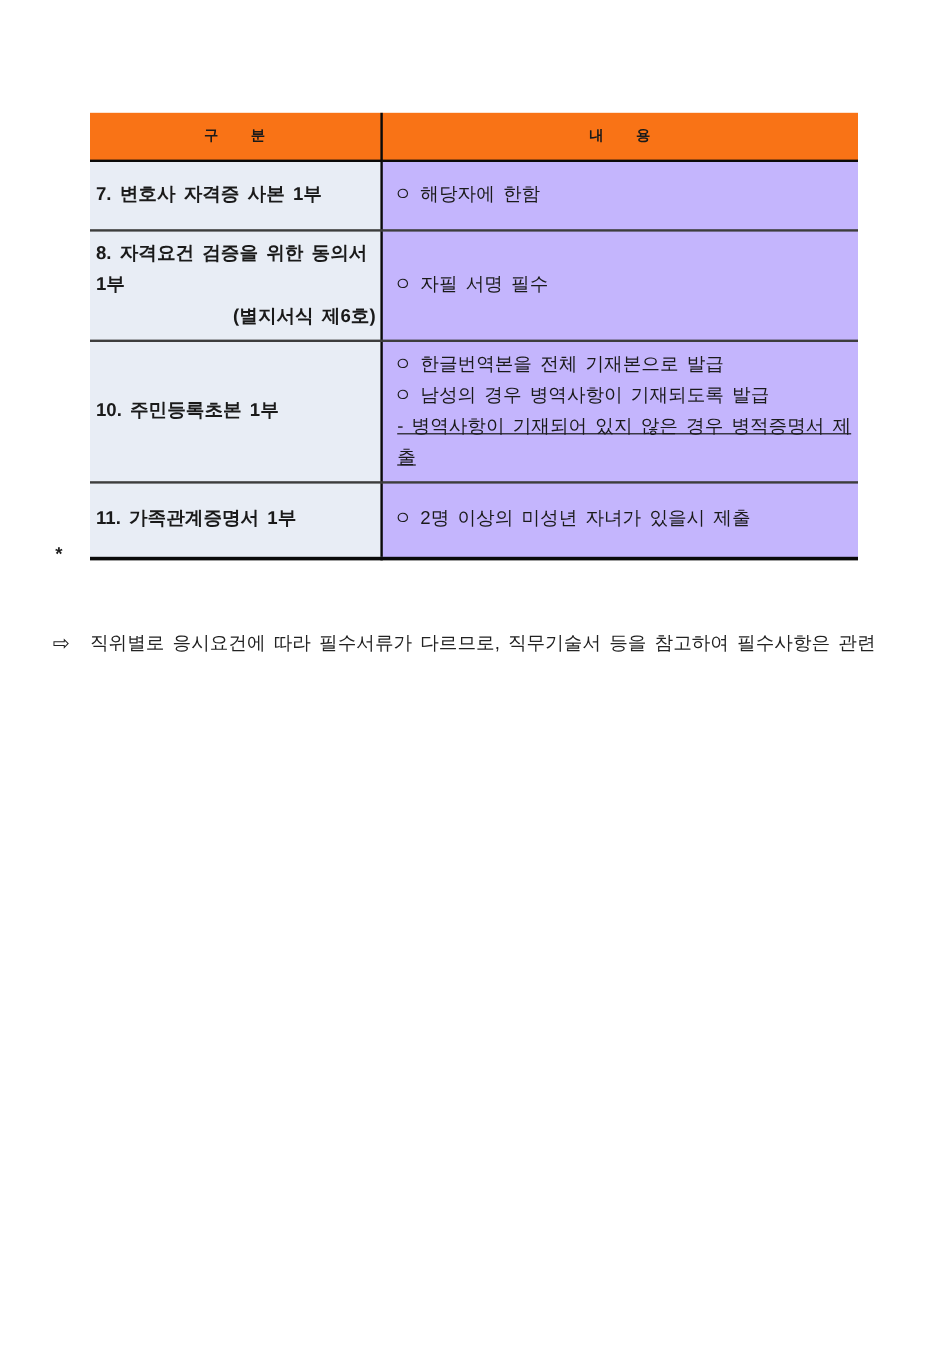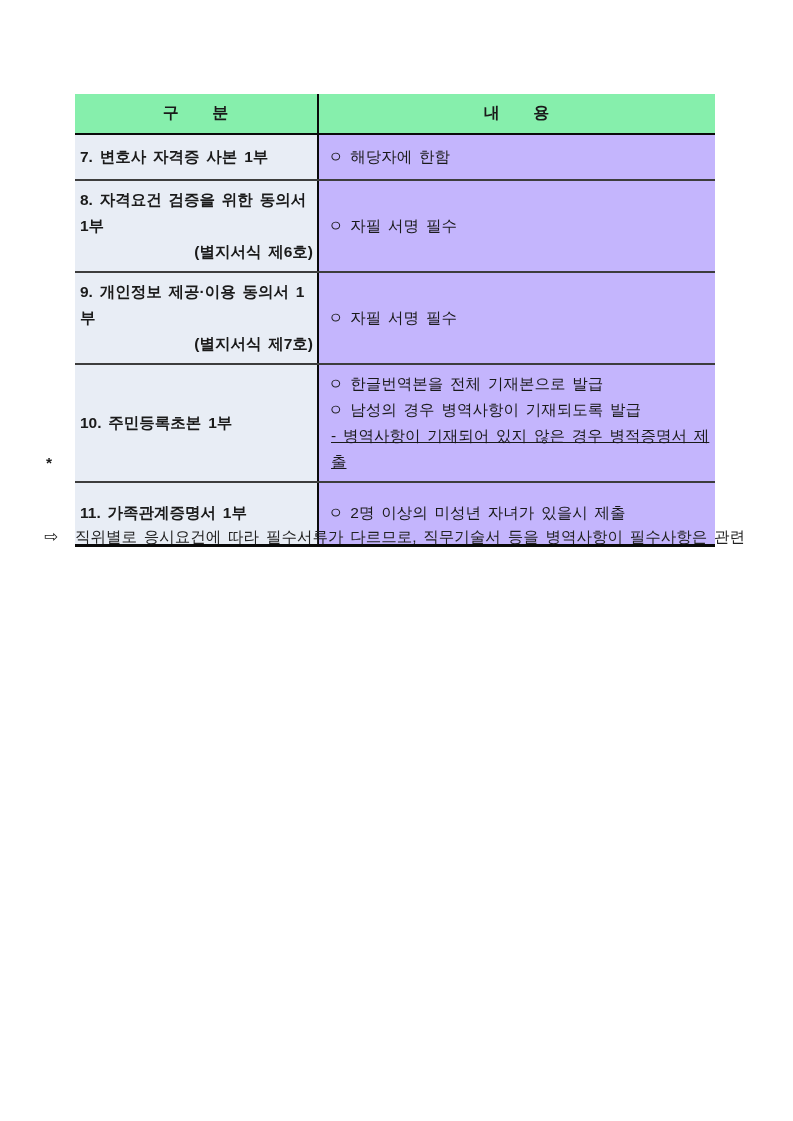--- a/index.html
+++ b/index.html
@@ -24,22 +24,22 @@
     width: 640px;
     border-collapse: collapse;
     table-layout: fixed;
     border-bottom: 3px solid #0a0a0a;
   }
   table.doc-table col.c1 { width: 243px; }
   table.doc-table col.c2 { width: 397px; }
 
   th.hdr {
     height: 40px;
-    background: #86efac;
-    font-size: 16px;
+    background: #f97316;
+    font-size: 12px;
     font-weight: bold;
     letter-spacing: 1px;
     text-align: center;
     vertical-align: middle;
     white-space: pre;
     border-bottom: 2px solid #0a0a0a;
   }
   th.hdr:first-child, td.label { border-right: 2px solid #0a0a0a; }
 
   td {
@@ -57,21 +57,21 @@
     padding: 6px 4px 6px 5px;
   }
   td.content {
     background: #c4b5fd;
     padding: 6px 4px 6px 9px;
   }
   .indent { padding-left: 14px; text-align: right; }
   .dash   { margin-left: 3px; text-decoration: underline; }
 
   tr.r-header { height: 40px; }
-  tr.r7  { height: 46px; }
+  tr.r7  { height: 58px; }
   tr.r8  { height: 59px; }
   tr.r9  { height: 63px; }
   tr.r10 { height: 75px; }
   tr.r11 { height: 63px; }
 
   
   .note {
     position: absolute;
     display: flex;
     align-items: flex-start;
@@ -124,29 +124,20 @@
       </tr>
       <tr class="r8">
         <td class="label">
           <div>8. 자격요건 검증을 위한 동의서 1부</div>
           <div class="indent">(별지서식 제6호)</div>
         </td>
         <td class="content">
           <div>ㅇ 자필 서명 필수</div>
         </td>
       </tr>
-      <tr class="r9">
-        <td class="label">
-          <div>9. 개인정보 제공·이용 동의서 1부</div>
-          <div class="indent">(별지서식 제7호)</div>
-        </td>
-        <td class="content">
-          <div>ㅇ 자필 서명 필수</div>
-        </td>
-      </tr>
       <tr class="r10">
         <td class="label">
           <div>10. 주민등록초본 1부</div>
         </td>
         <td class="content">
           <div>ㅇ 한글번역본을 전체 기재본으로 발급</div>
           <div>ㅇ 남성의 경우 병역사항이 기재되도록 발급</div>
           <div class="dash">- 병역사항이 기재되어 있지 않은 경우 병적증명서 제출</div>
         </td>
       </tr>
@@ -163,17 +154,17 @@
 
   <div class="note note-star">
     <span class="marker">*</span>
     <div class="note-text">
     </div>
   </div>
 
   <div class="note note-arrow">
     <span class="marker">⇨</span>
     <div class="note-text">
-      <div>직위별로 응시요건에 따라 필수서류가 다르므로, 직무기술서 등을 병역사항이 필수사항은 관련</div>
+      <div>직위별로 응시요건에 따라 필수서류가 다르므로, 직무기술서 등을 참고하여 필수사항은 관련</div>
     </div>
   </div>
 
 </div>
 
 </body></html>

